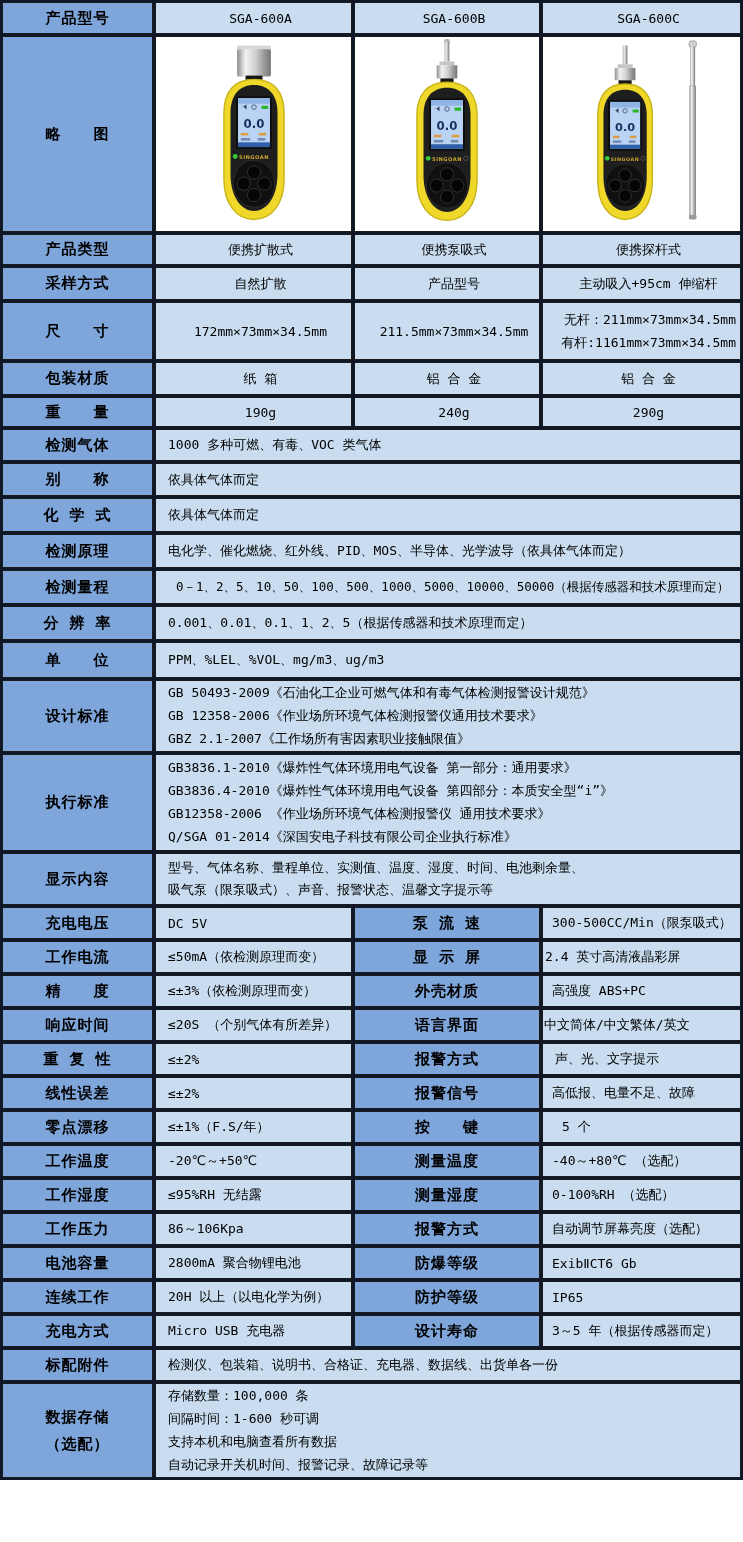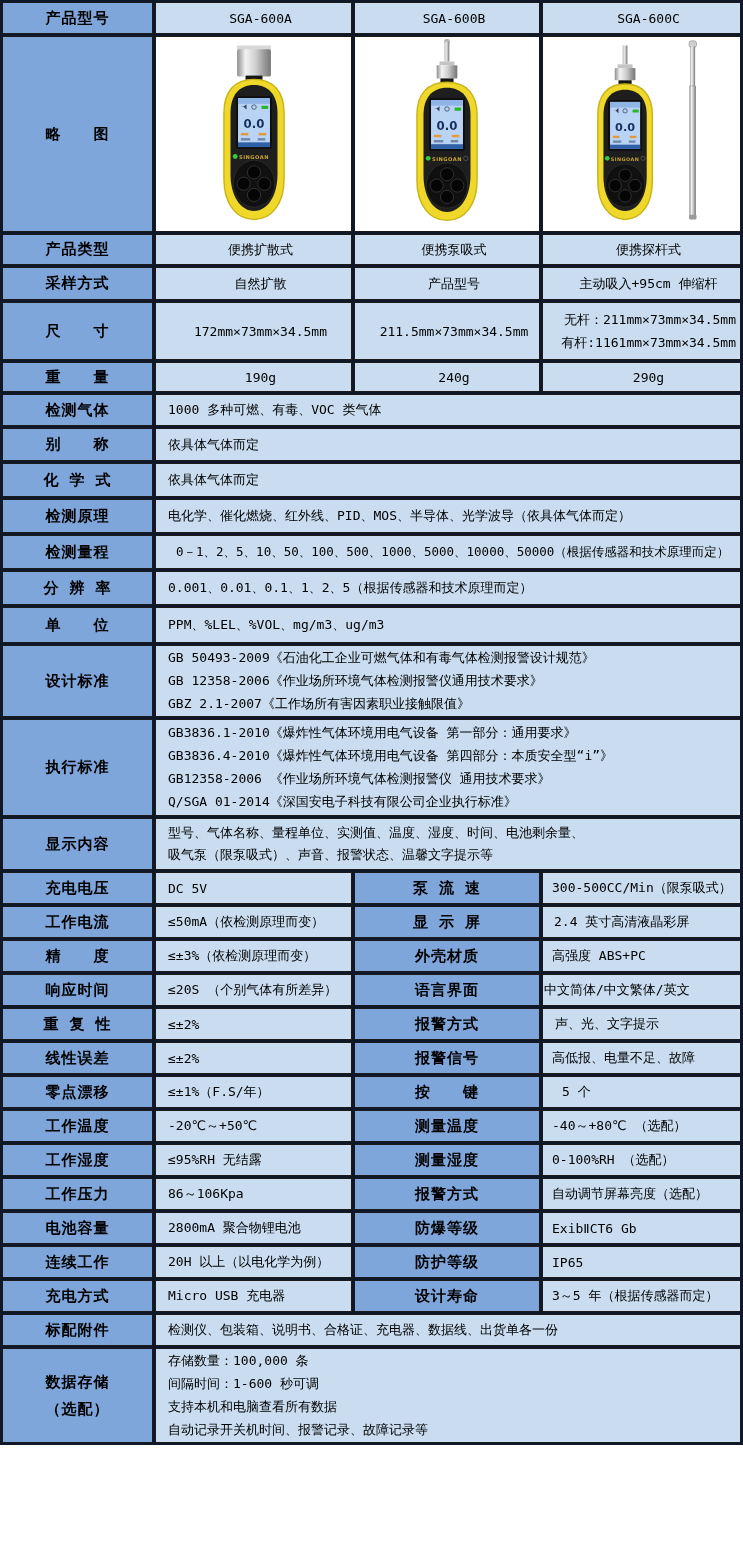--- a/index.html
+++ b/index.html
@@ -176,20 +176,26 @@
     <td class="val c">产品型号</td>
     <td class="val c">主动吸入+95cm 伸缩杆</td>
   </tr>
   <tr style="height:58px">
     <td class="lbl">尺　　寸</td>
     <td class="val c">172mm×73mm×34.5mm</td>
     <td class="val c">211.5mm×73mm×34.5mm</td>
     <td class="val pre" style="text-align:right;padding-left:8px;padding-right:4px;">无杆：211mm×73mm×34.5mm
 有杆:1161mm×73mm×34.5mm</td>
   </tr>
+  <tr style="height:33px">
+    <td class="lbl">包装材质</td>
+    <td class="val c">纸 箱</td>
+    <td class="val c">铝 合 金</td>
+    <td class="val c">铝 合 金</td>
+  </tr>
   <tr style="height:30px">
     <td class="lbl">重　　量</td>
     <td class="val c">190g</td>
     <td class="val c">240g</td>
     <td class="val c">290g</td>
   </tr>
 
   <tr style="height:32px">
     <td class="lbl">检测气体</td>
     <td class="val l" colspan="3">1000 多种可燃、有毒、VOC 类气体</td>
@@ -240,21 +246,21 @@
   <tr style="height:32px">
     <td class="lbl">充电电压</td>
     <td class="val l">DC 5V</td>
     <td class="lbl">泵 流 速</td>
     <td class="val l" style="padding-left:9px">300-500CC/Min（限泵吸式）</td>
   </tr>
   <tr style="height:32px">
     <td class="lbl">工作电流</td>
     <td class="val l">≤50mA（依检测原理而变）</td>
     <td class="lbl">显 示 屏</td>
-    <td class="val l" style="padding-left:11px">2.4 英寸高清液晶彩屏</td>
+    <td class="val l" style="padding-left:2px">2.4 英寸高清液晶彩屏</td>
   </tr>
   <tr style="height:32px">
     <td class="lbl">精　　度</td>
     <td class="val l">≤±3%（依检测原理而变）</td>
     <td class="lbl">外壳材质</td>
     <td class="val l" style="padding-left:9px">高强度 ABS+PC</td>
   </tr>
   <tr style="height:32px">
     <td class="lbl">响应时间</td>
     <td class="val l">≤20S （个别气体有所差异）</td>

